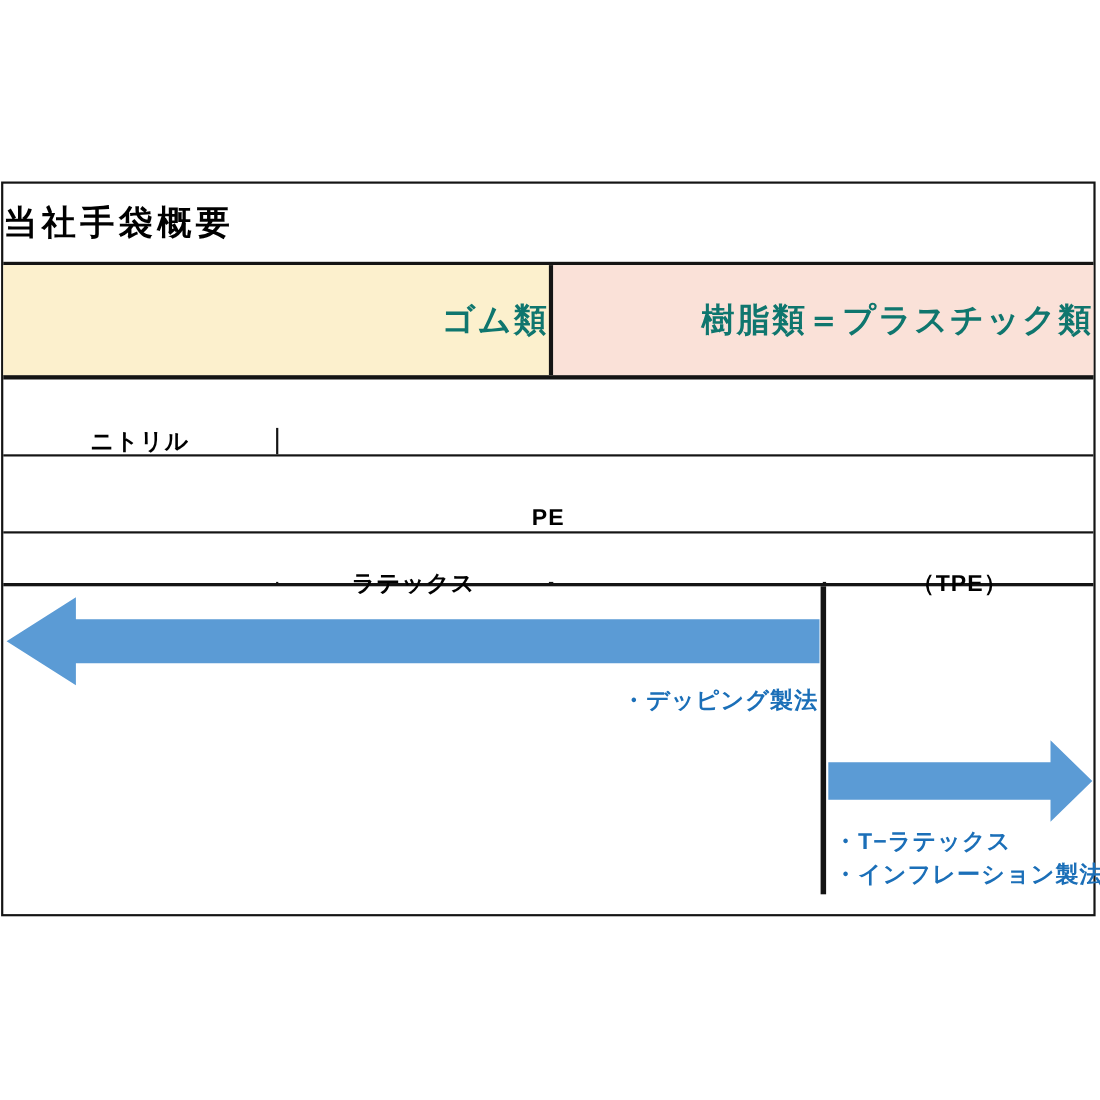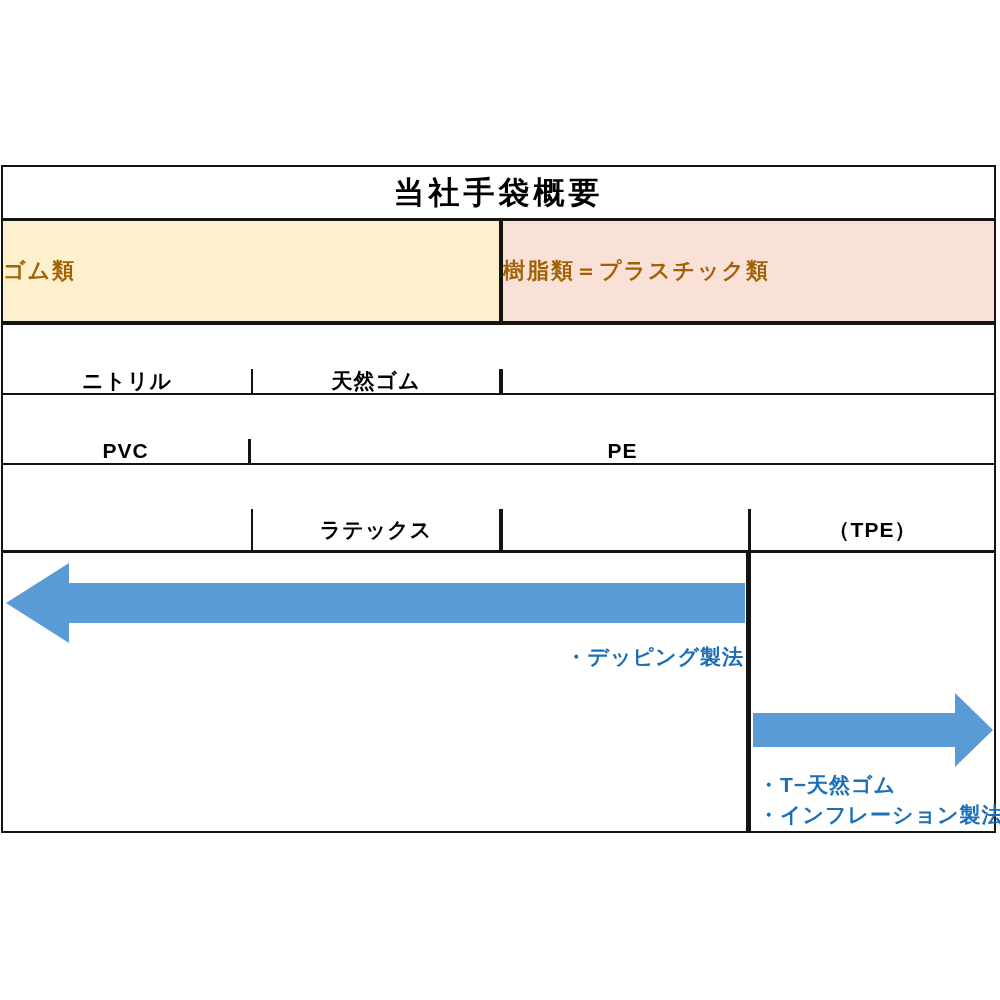--- a/index.html
+++ b/index.html
@@ -24,60 +24,60 @@
     border: 2px solid var(--border);
     box-sizing: border-box;
     background: #ffffff;
   }
   .row {
     display: flex;
     box-sizing: border-box;
     width: 100%;
   }
   .row-title {
-    height: 54px;
+    height: 74px;
     border-bottom: 3px solid var(--border);
     align-items: center;
-    justify-content: center;
+    justify-content: flex-start;
   }
   .title-text {
     font-size: 31px;
     font-weight: 700;
     letter-spacing: 4px;
     color: #000;
   }
   .row-groups {
     height: 104px;
     border-bottom: 4px solid var(--border);
   }
   .group-cell {
     flex: 0 0 500px;
     box-sizing: border-box;
     display: flex;
     align-items: center;
-    justify-content: flex-start;
-    font-size: 22px;
+    justify-content: flex-end;
+    font-size: 30px;
     font-weight: 700;
     letter-spacing: 2px;
-    color: #a16207;
+    color: #0f766e;
   }
   .group-rubber {
     background: var(--rubber-bg);
     border-right: 4px solid var(--border);
   }
   .group-plastic {
     flex: 1 1 auto;
     background: var(--plastic-bg);
   }
   .row-cells {
     height: 70px;
     border-bottom: 2px solid var(--border);
   }
   .row-cells.last {
-    height: 88px;
+    height: 48px;
     border-bottom: 3px solid var(--border);
   }
   .cell {
     box-sizing: border-box;
     display: flex;
     align-items: center;
     justify-content: center;
     font-size: 21px;
     font-weight: 700;
     letter-spacing: 1px;
@@ -146,43 +146,41 @@
       <div class="group-cell group-rubber">
         <span>ゴム類</span>
       </div>
       <div class="group-cell group-plastic">
         <span>樹脂類＝プラスチック類</span>
       </div>
     </div>
 
     <div class="row row-cells">
       <div class="cell c1">ニトリル</div>
-      <div class="cell c2">天然ゴム</div>
     </div>
 
     <div class="row row-cells">
-      <div class="cell c3">PVC</div>
       <div class="cell c4">PE</div>
     </div>
 
     <div class="row row-cells last">
       <div class="cell c1"></div>
       <div class="cell c2">ラテックス</div>
       <div class="cell c3"></div>
       <div class="cell c4">（TPE）</div>
     </div>
 
     <div class="row row-bottom">
       <div class="bottom-left"></div>
       <div class="bottom-right"></div>
 
       <svg class="arrow-layer" viewBox="0 0 991 280" preserveAspectRatio="none">
         <polygon points="3,50 66,10 66,30 742,30 742,70 66,70 66,90"></polygon>
         <polygon points="750,160 952,160 952,140 990,177 952,214 952,194 750,194"></polygon>
       </svg>
 
       <div class="process-label label-dipping">・デッピング製法</div>
-      <div class="process-label label-tdie">・T−天然ゴム</div>
+      <div class="process-label label-tdie">・T−ラテックス</div>
       <div class="process-label label-inflation">・インフレーション製法</div>
     </div>
 
   </div>
 </div>
 
 </body></html>

